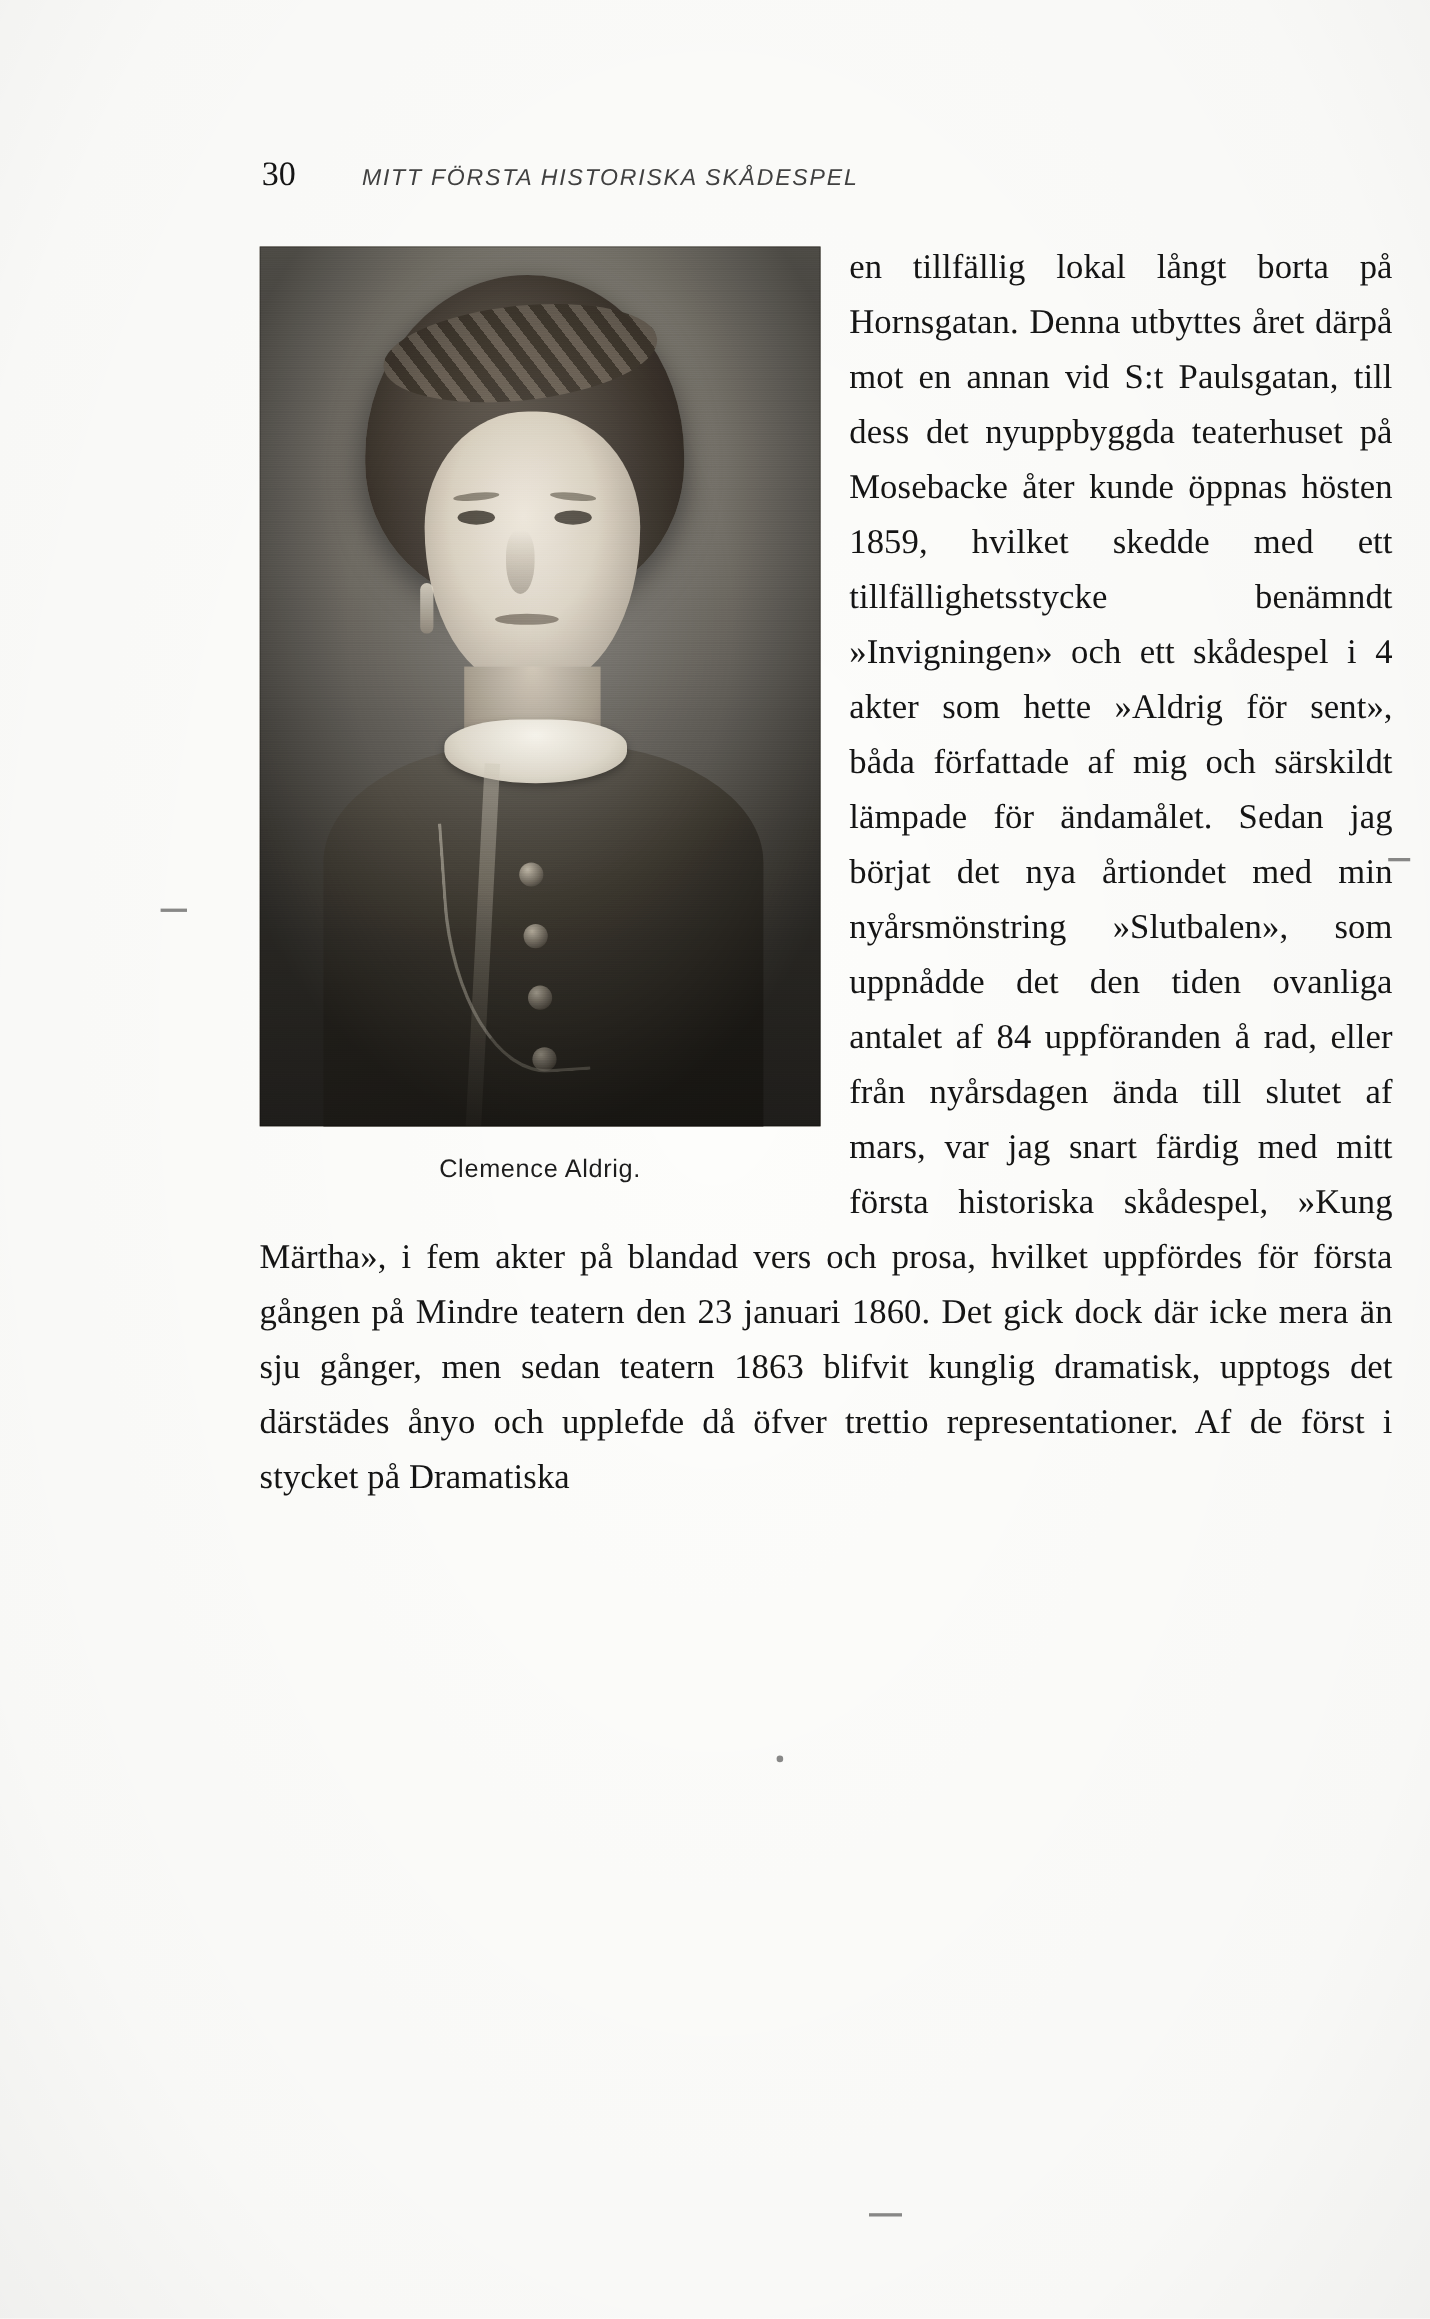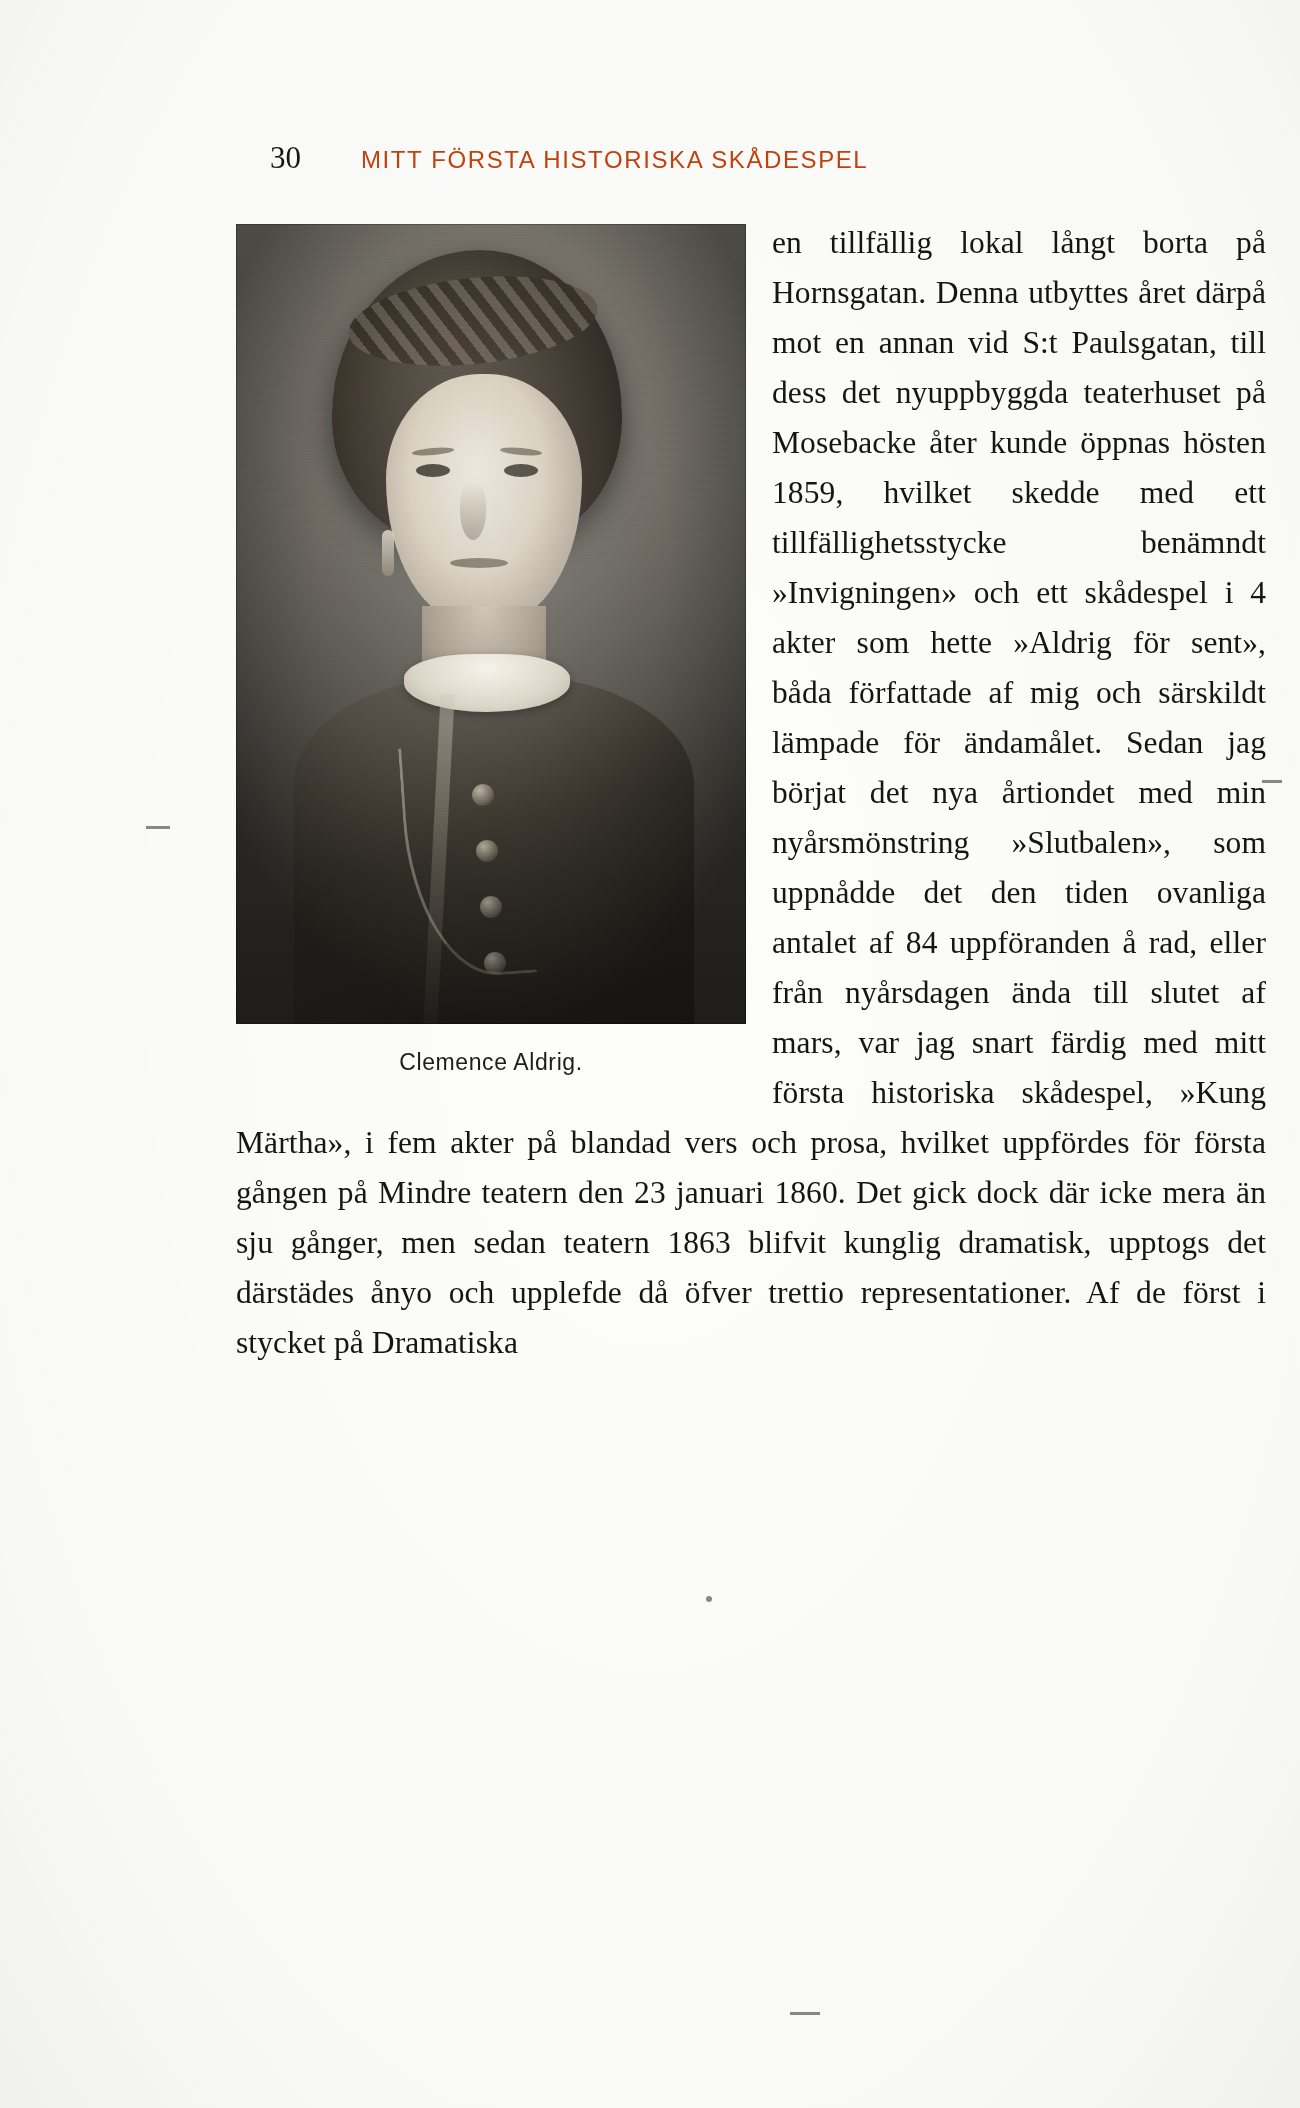--- a/index.html
+++ b/index.html
@@ -45,26 +45,26 @@
     gap: 60px;
     font-family: "Liberation Sans", sans-serif;
     margin-bottom: 42px;
     padding-left: 2px;
   }
   .folio {
     font-family: "Liberation Serif", serif;
     font-size: 31px;
     letter-spacing: 0px;
     color: #161616;
-    margin-left: 32px;
   }
   .head-title {
-    font-size: 24px;
+    font-size: 21px;
     letter-spacing: 1.6px;
-    color: #c2410c;
+    color: #404040;
+    font-style: italic;
   }
 
   
   .body-text {
     font-size: 31.5px;
     line-height: 50px;
     text-align: justify;
     text-justify: inter-word;
     color: #151515;
     letter-spacing: 0.1px;

